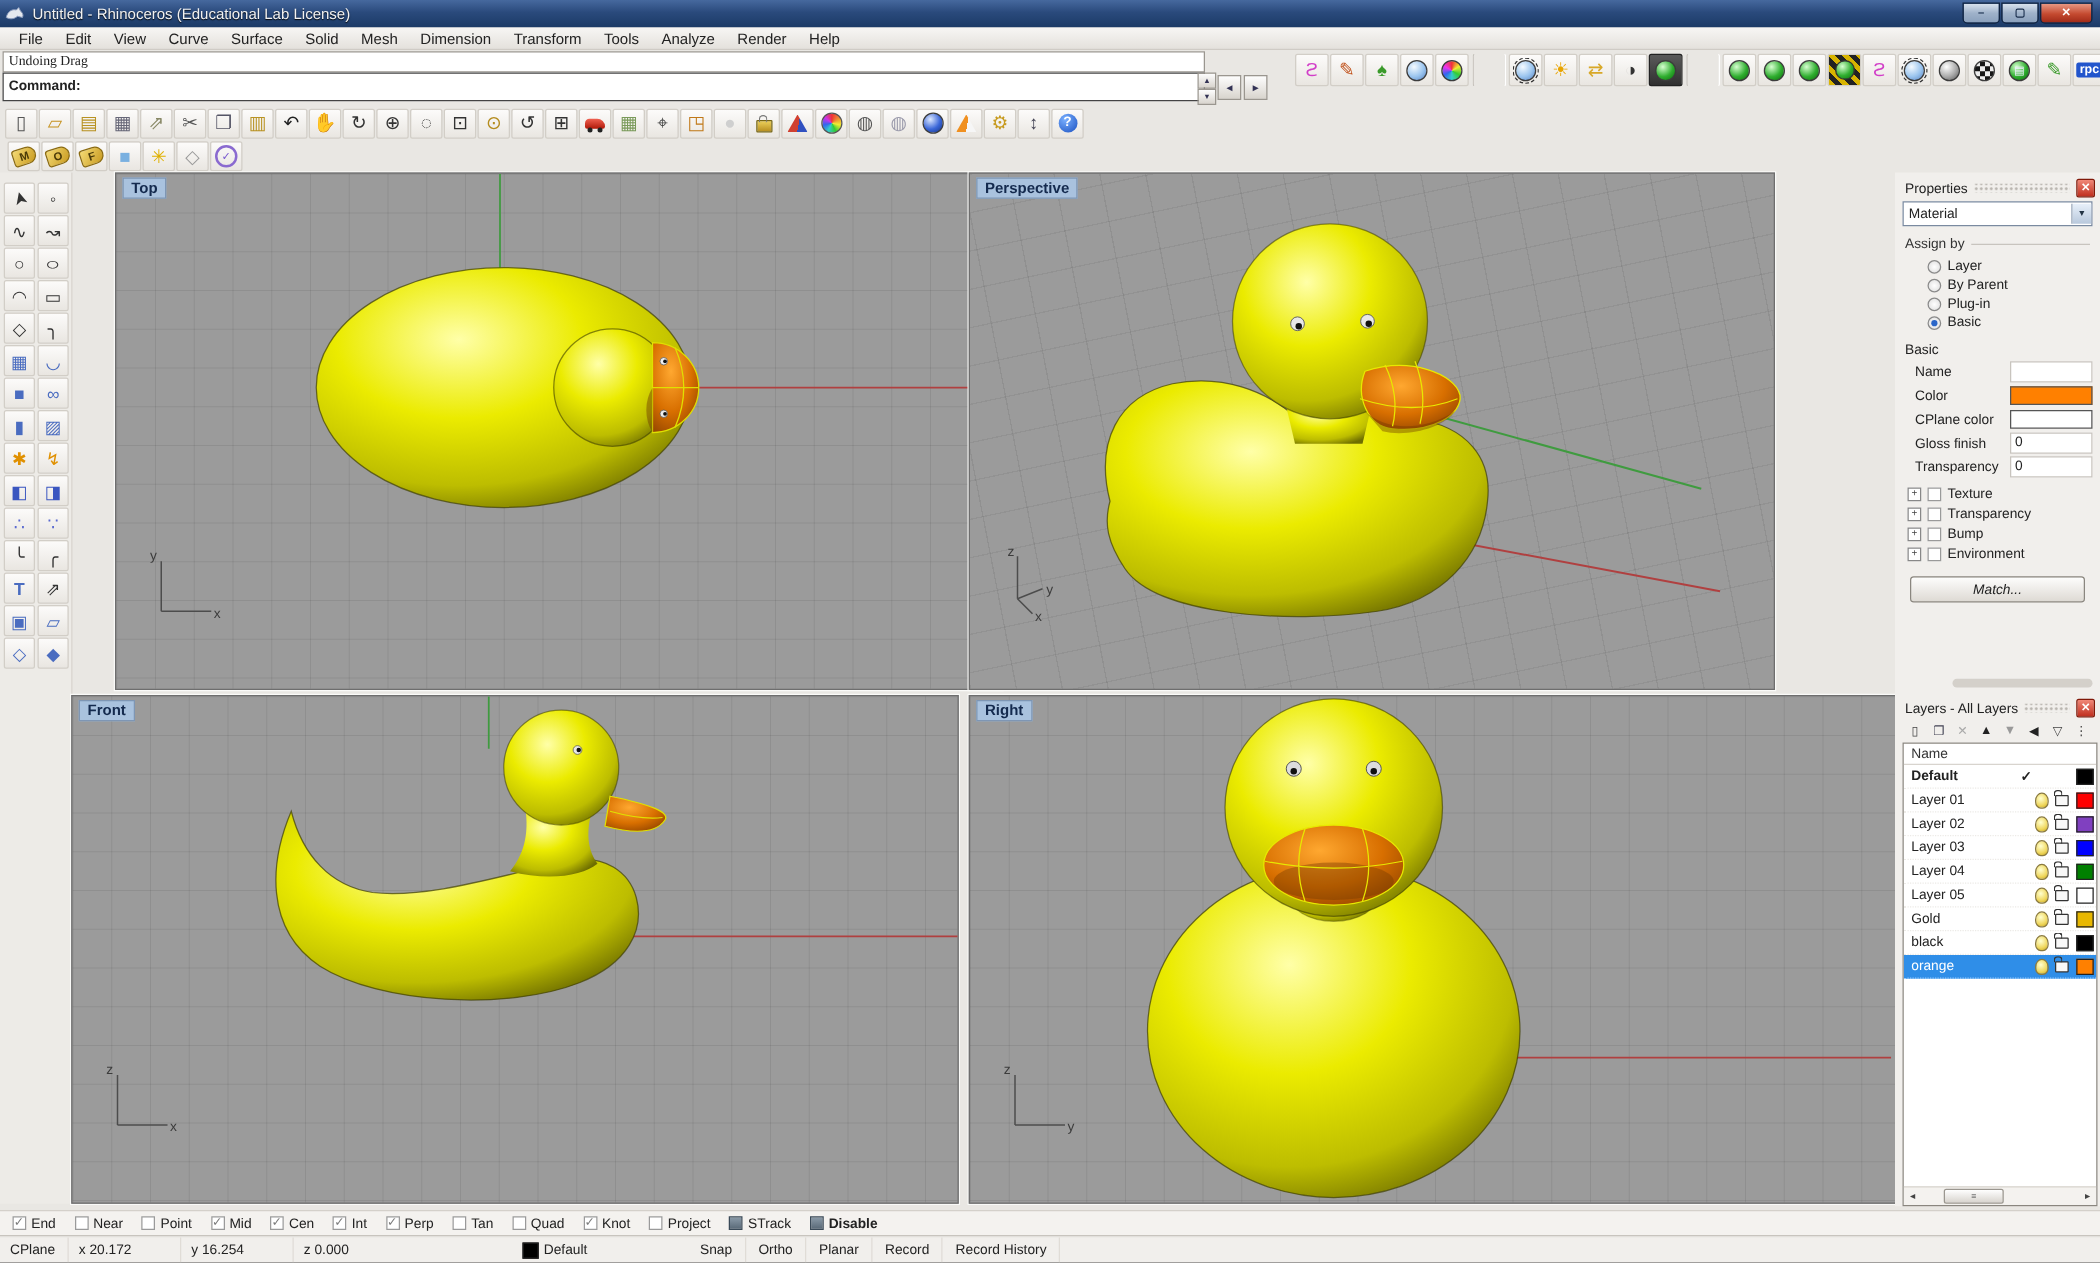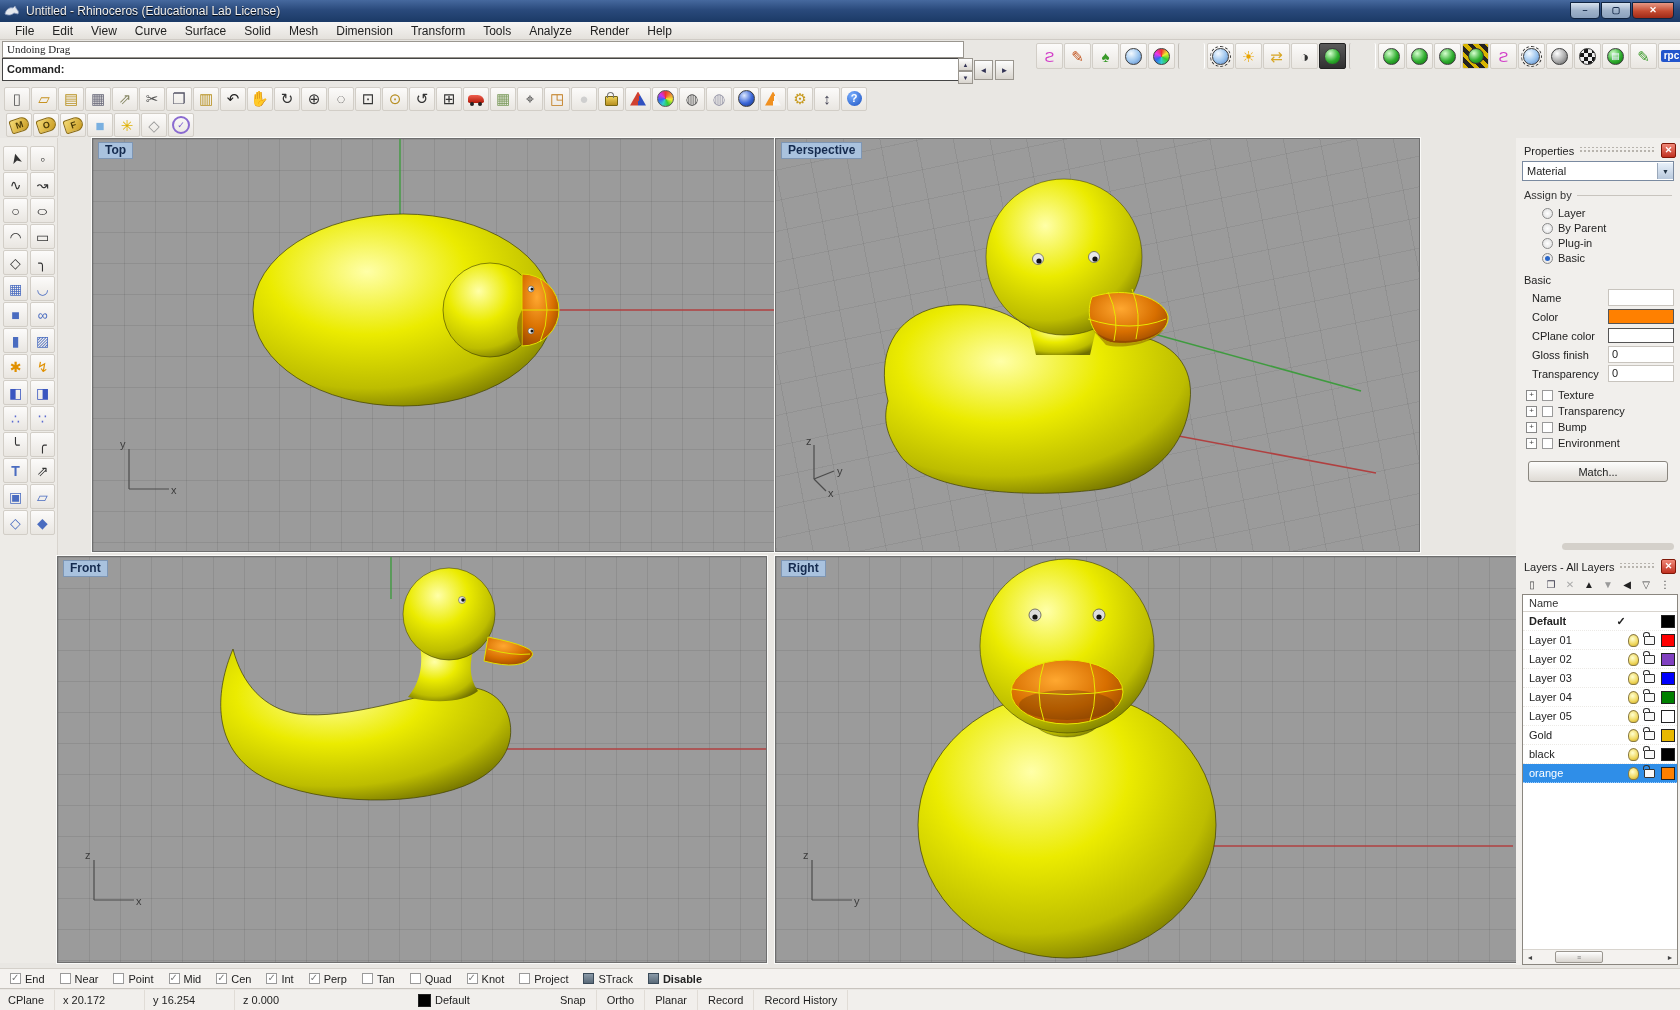--- a/index.html
+++ b/index.html
@@ -124,21 +124,21 @@
   .prow .plabel{width:76px;}
   .pval{flex:1;height:15px;background:#fff;border:1px solid #c8c4be;padding:0 3px;line-height:15px;}
   .pswatch{flex:1;height:13px;border:1px solid #555;}
   .tree{margin:6px 0 0 10px;display:flex;flex-direction:column;gap:4px;}
   .trow{display:flex;align-items:center;gap:5px;}
   .expander{width:9px;height:9px;border:1px solid #888;background:#fff;font-size:8px;line-height:7px;text-align:center;color:#444;}
   .cb{width:11px;height:11px;border:1px solid #9a9a9a;background:#fff;box-sizing:border-box;position:relative;}
   .cb.checked::after{content:"✓";position:absolute;left:0px;top:-2px;font-size:10px;color:#7a7a7a;}
   .cb.filled{background:linear-gradient(#8a9aa8,#5a6a78);border-color:#3a4a58;}
   .matchbtn{margin:12px 12px 0 12px;height:19px;background:linear-gradient(#fdfdfc,#dedad4);border:1px solid #8a867f;
-    border-radius:3px;display:flex;align-items:center;justify-content:center;}
+    border-radius:3px;display:flex;align-items:center;justify-content:center;font-style:italic;}
   .hscroll-mini{margin-top:auto;height:7px;margin-left:46px;margin-right:6px;margin-bottom:2px;background:#d4d0ca;border-radius:4px;}
   #layerspanel{position:absolute;left:0;top:418px;width:164px;height:409px;display:flex;flex-direction:column;}
   #layers-toolbar{display:flex;align-items:center;padding:1px 2px 2px 8px;gap:3px;}
   #layers-toolbar .ltb{width:16px;height:15px;display:flex;align-items:center;justify-content:center;font-size:10px;}
   #layers-list{margin:0 2px 0 6px;background:#fff;border:1px solid #8a867f;flex:1;display:flex;flex-direction:column;overflow:hidden;}
   .lheader{height:16px;line-height:16px;padding-left:6px;border-bottom:1px solid #d8d4ce;color:#333;}
   .lrow{height:18px;display:flex;align-items:center;padding:0 2px 0 6px;border-bottom:1px dotted #eceae6;}
   .lrow .lname{flex:1;white-space:nowrap;overflow:hidden;}
   .lrow.bold .lname{font-weight:bold;}
   .lrow.sel{background:#2f8ee8;color:#fff;border-bottom:1px dotted #9cf;}

